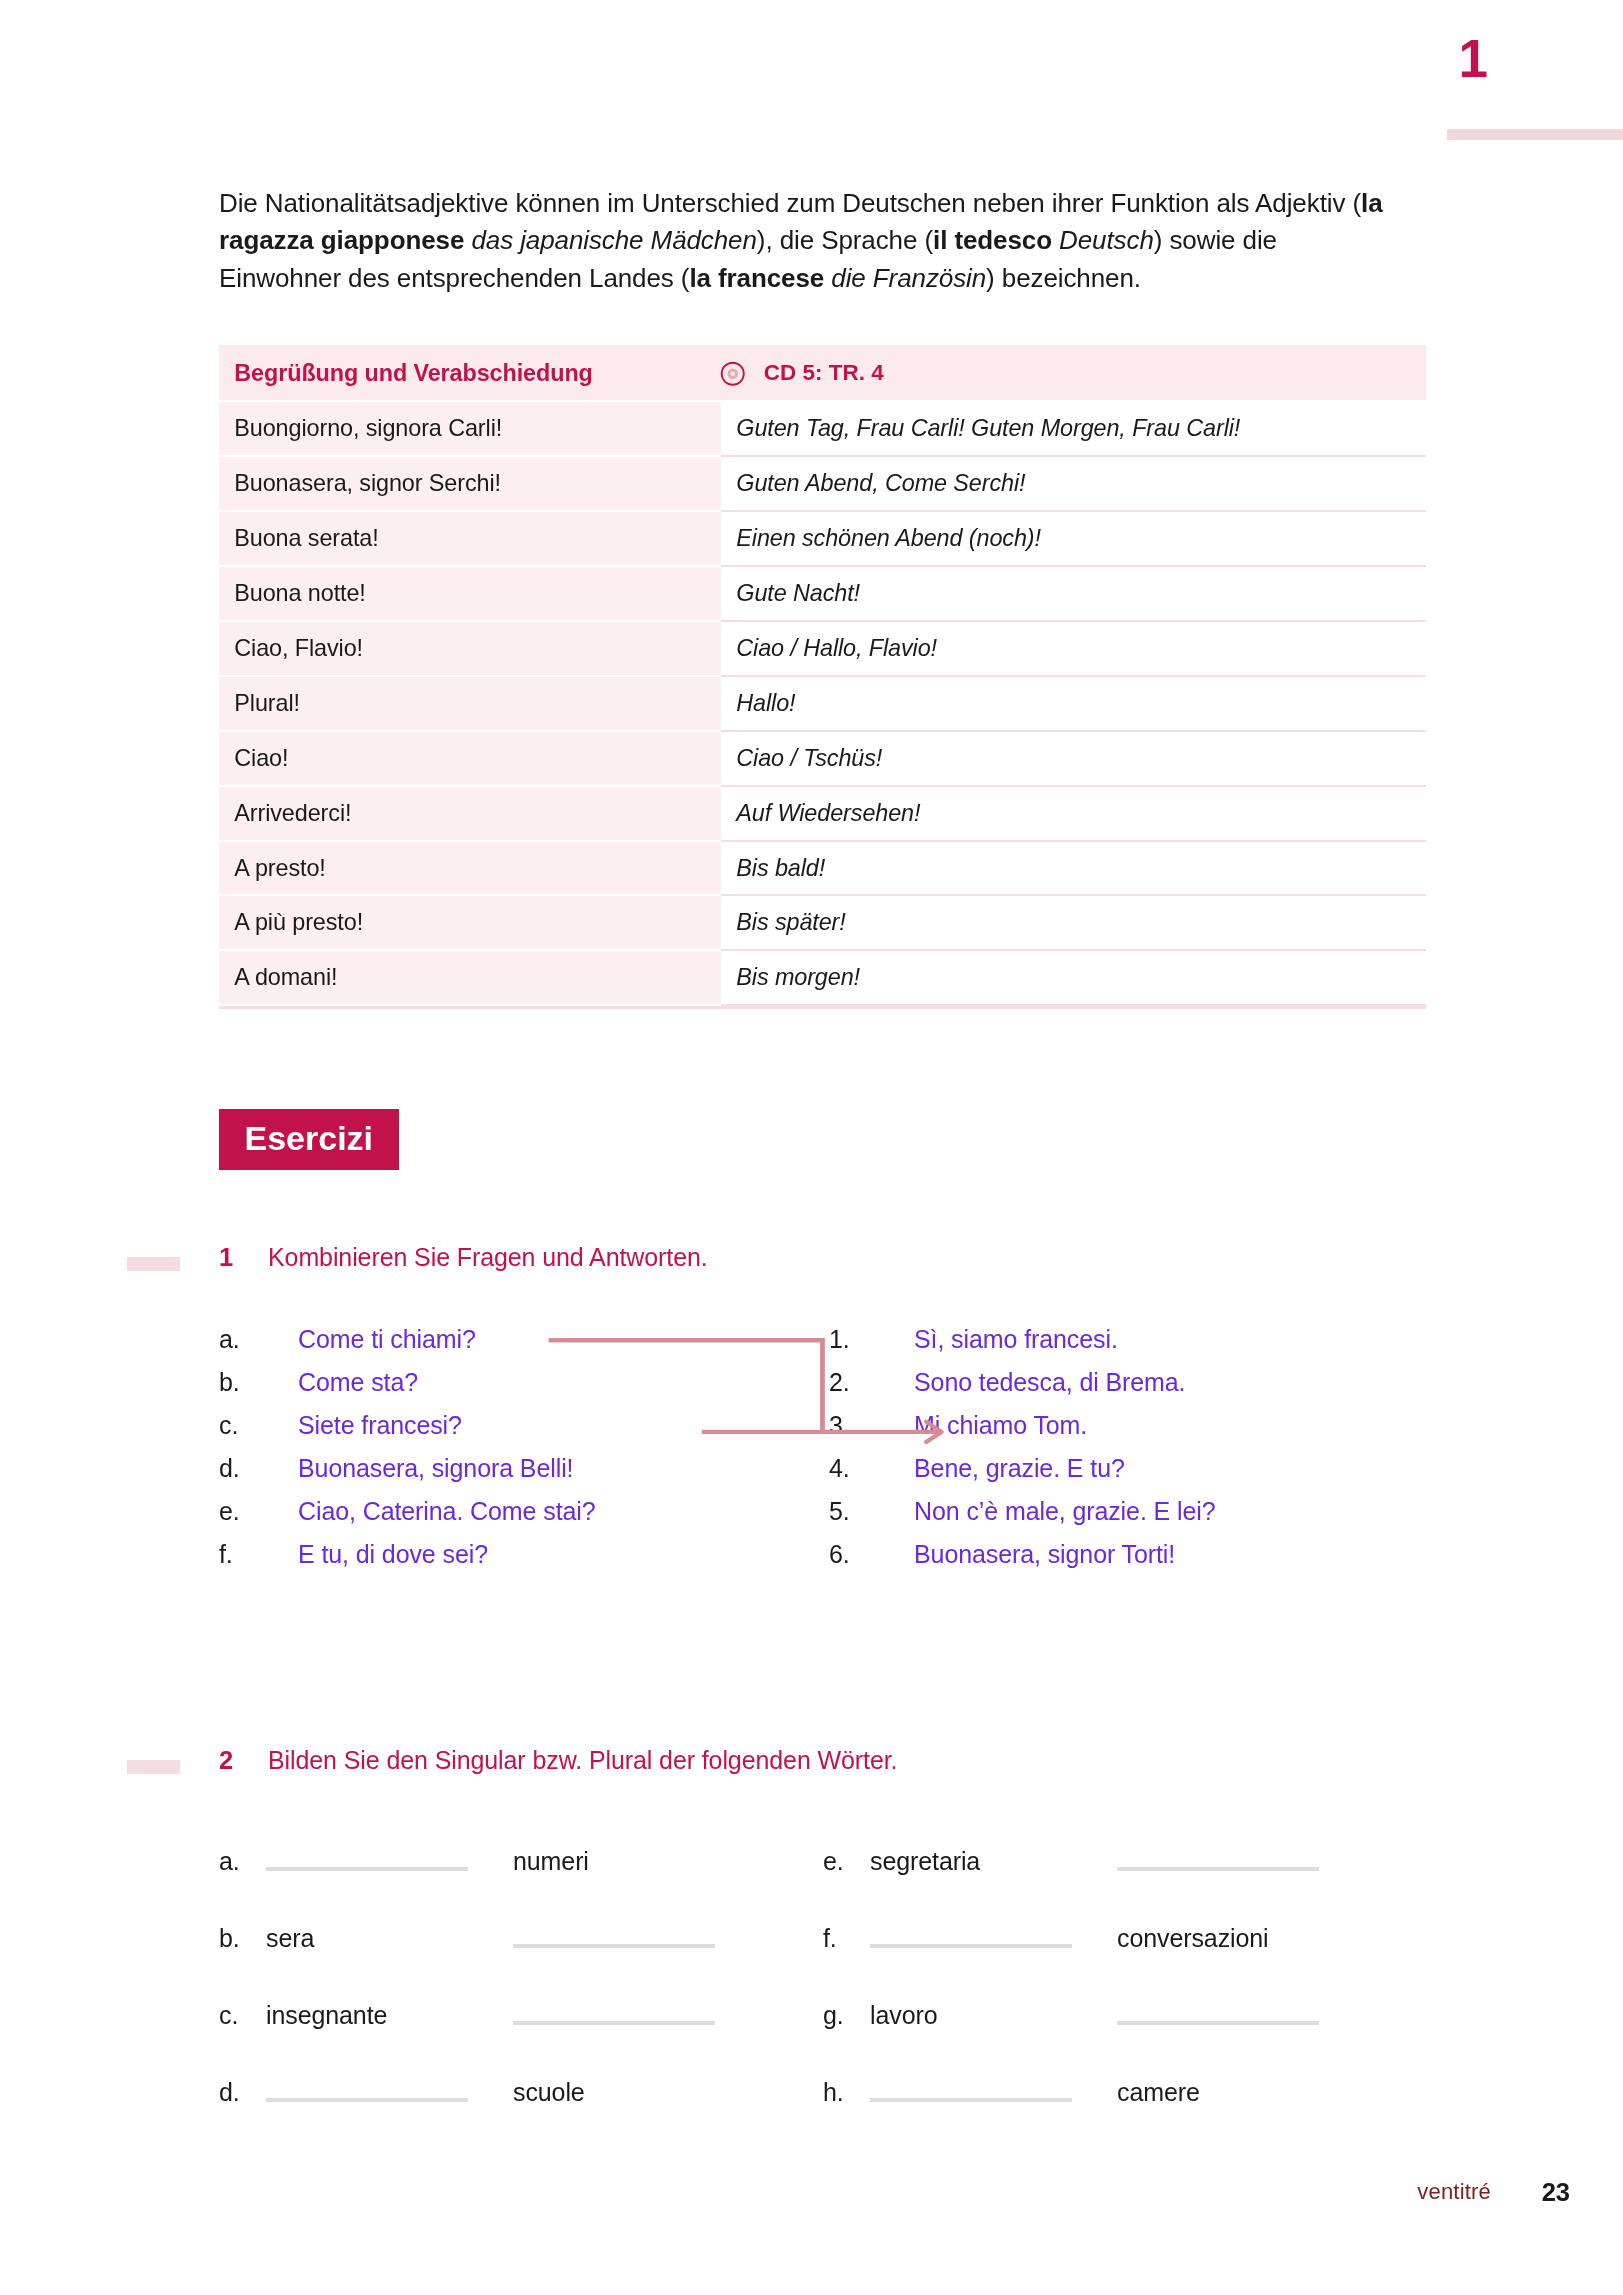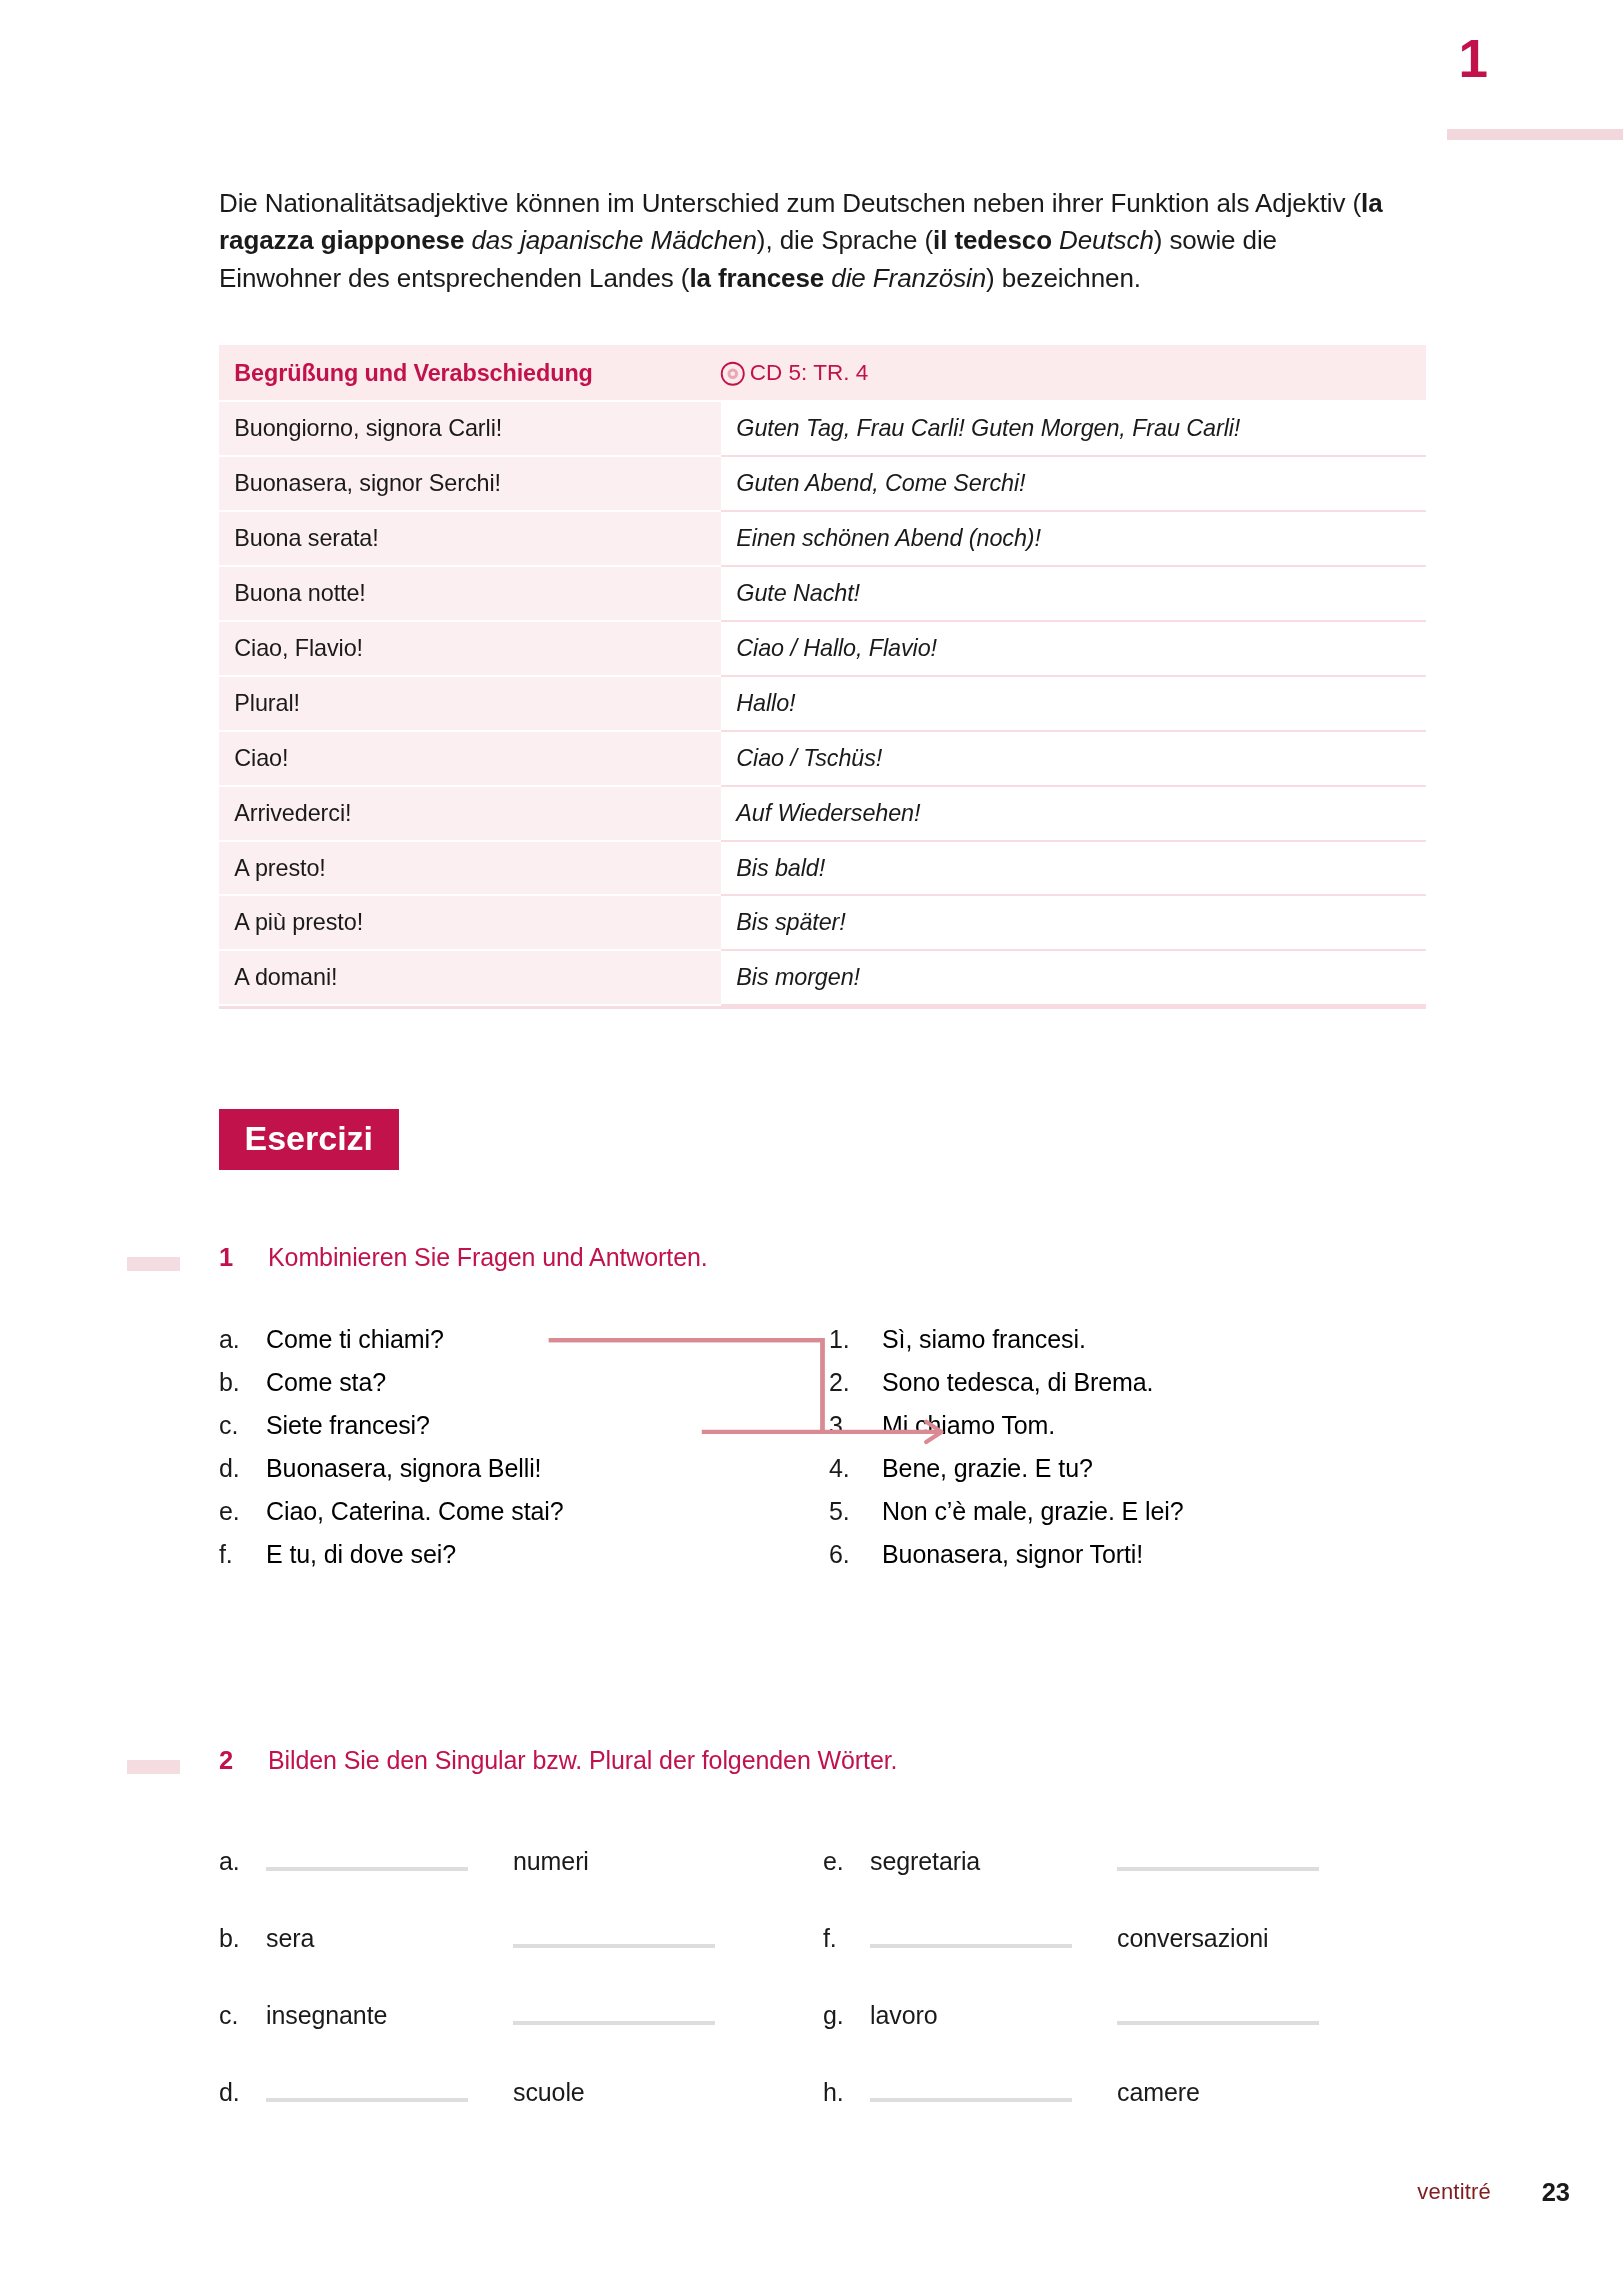--- a/index.html
+++ b/index.html
@@ -87,24 +87,24 @@
     font-size: 23.4px;
     font-weight: 700;
     color: #C2124C;
     width: 486px;
     flex: 0 0 486px;
     letter-spacing: -0.1px;
   }
   .cd-chip {
     display: flex;
     align-items: center;
-    gap: 4px;
+    gap: 18px;
     color: #C2124C;
     font-size: 22.5px;
-    font-weight: 400;
+    font-weight: 700;
   }
   .cd-icon {
     width: 25.5px; height: 25.5px;
     flex: 0 0 25.5px;
     display: block;
   }
   .phrase-row td {
     padding: 11px 15.3px 11px 15.3px;
     font-size: 23.4px;
     line-height: 1.32;
@@ -188,21 +188,21 @@
     height: 43px;
     align-items: center;
     letter-spacing: -0.1px;
   }
   .qa-key {
     width: 47px;
     flex: 0 0 47px;
     color: #1a1a1a;
   }
   .qa-key-num { width: 53px; flex: 0 0 53px; }
-  .qa-text { color: #000000; }
+  .qa-text { color: #6d28d9; margin-left: 32px; }
 
   .connector {
     position: absolute;
     left: 323px;
     top: 0;
     width: 476px;
     height: 153px;
     pointer-events: none;
   }
 

